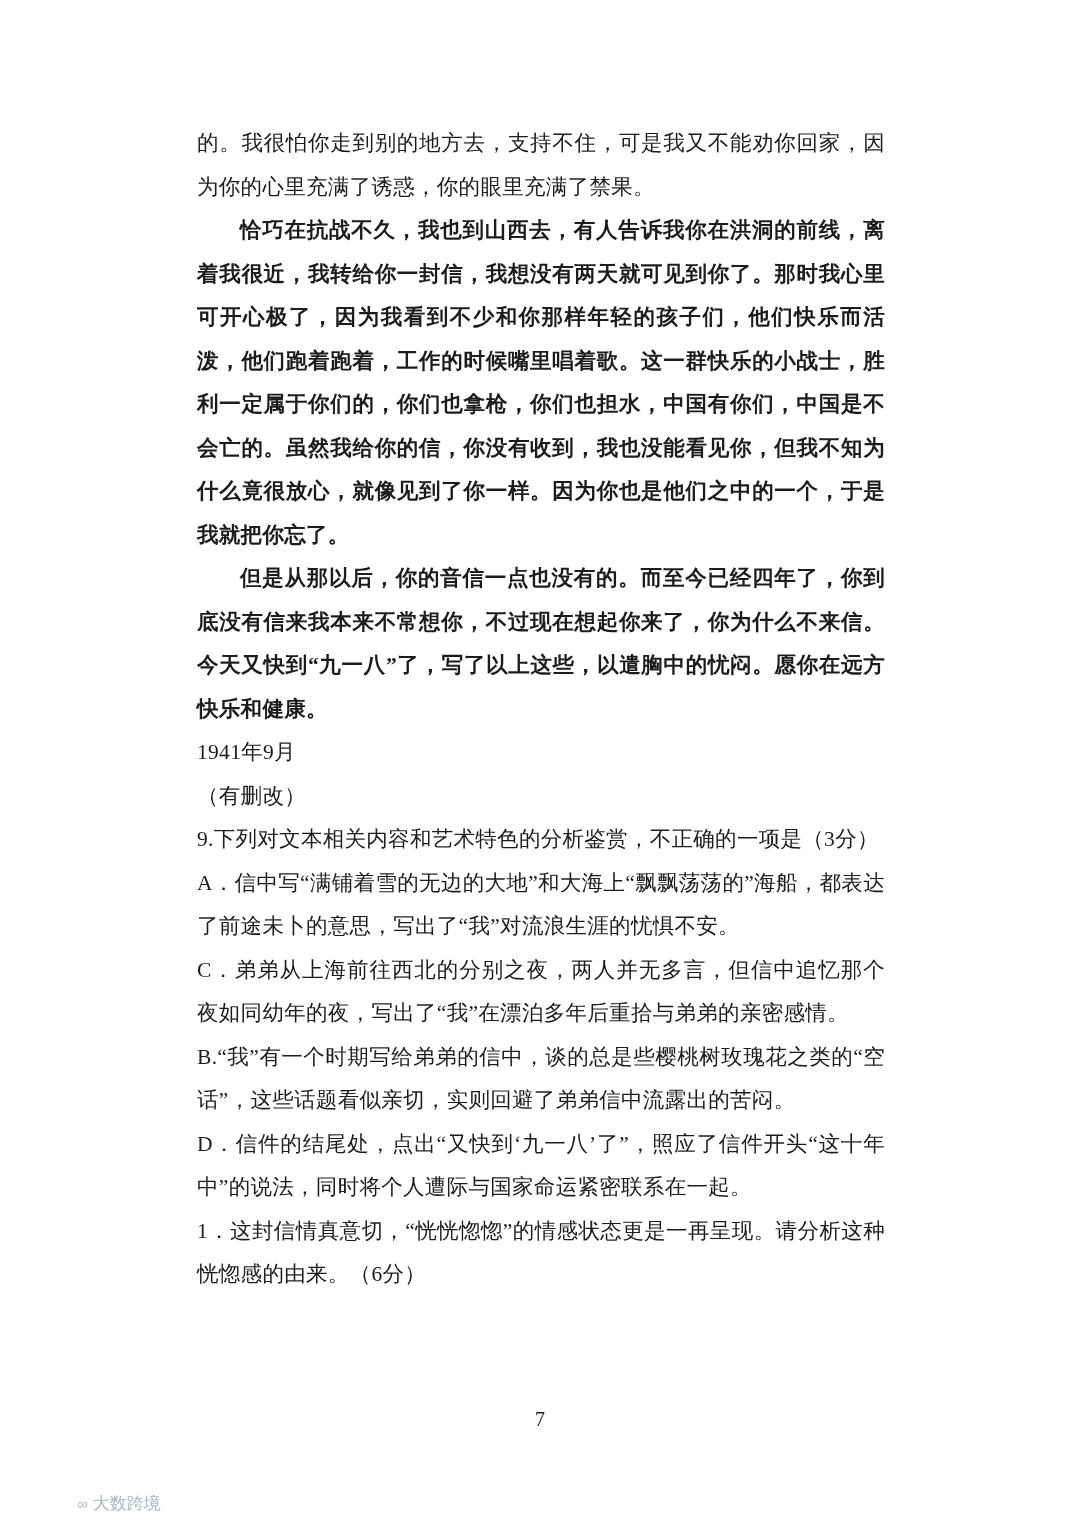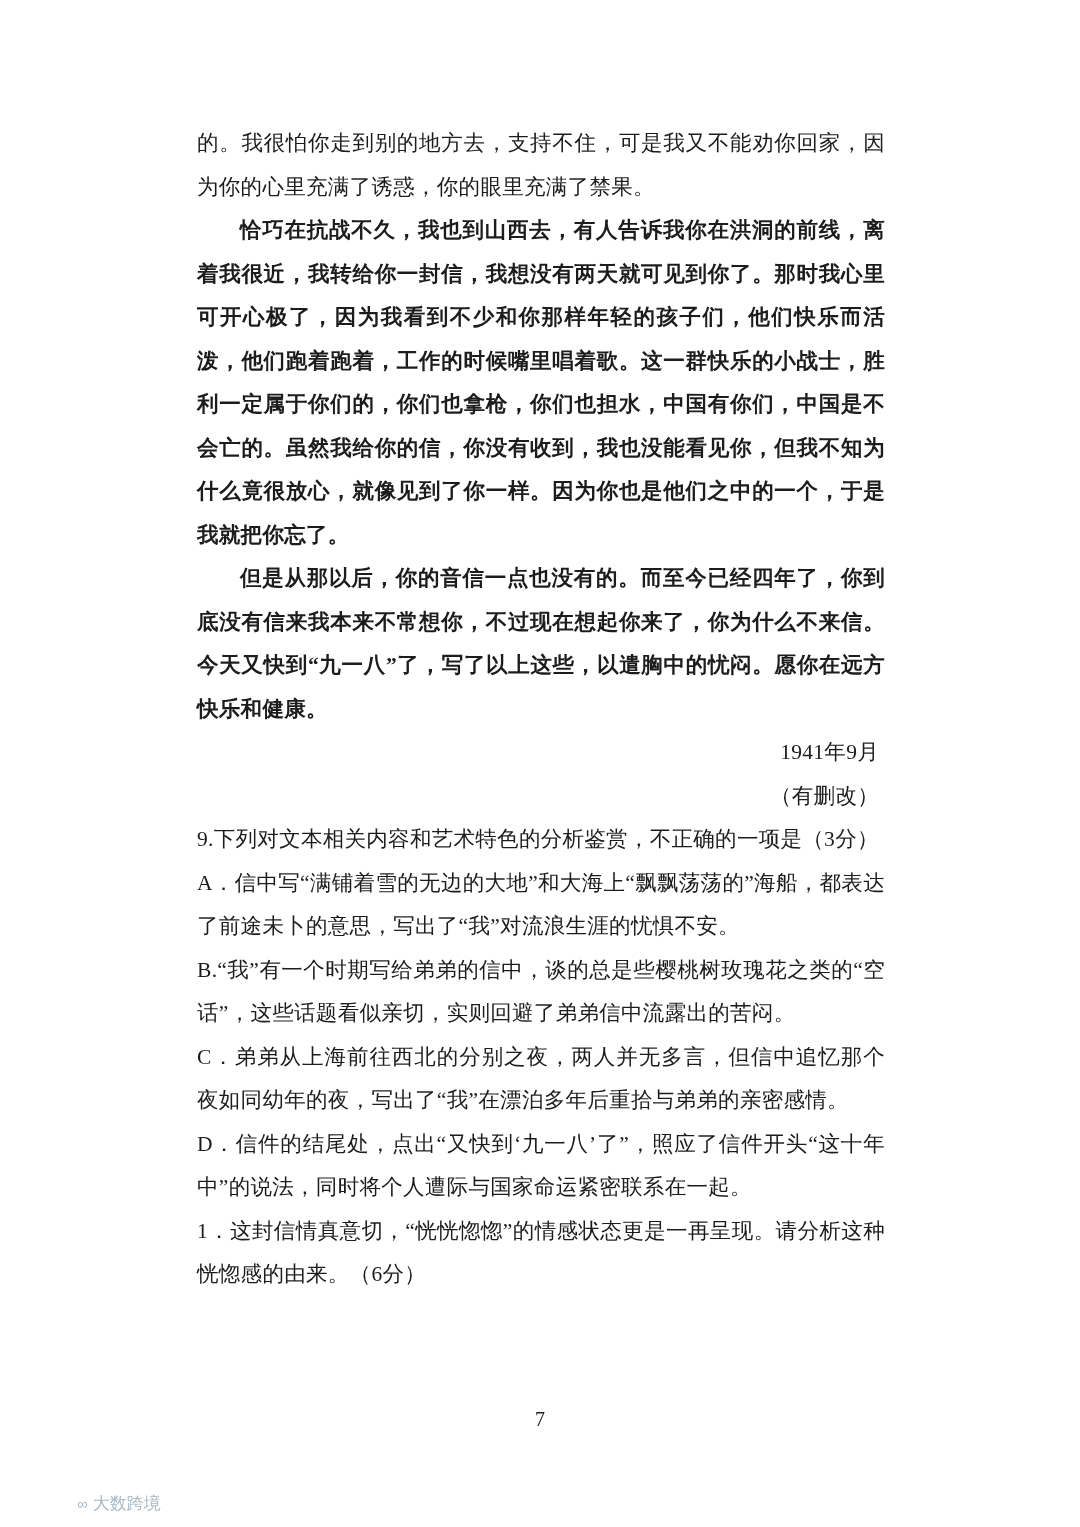--- a/index.html
+++ b/index.html
@@ -23,21 +23,21 @@
     letter-spacing: 0.3px;
   }
   .para {
     text-align: justify;
   }
   .indent {
     text-indent: 2em;
     font-weight: bold;
   }
   .right-line {
-    text-align: right;
+    text-align: left;
     padding-right: 6px;
   }
   .answer-gap {
     height: 64px;
   }
   .page-number {
     position: absolute;
     left: 0;
     right: 0;
     bottom: 96px;
@@ -75,23 +75,23 @@
     <p class="para indent">但是从那以后，你的音信一点也没有的。而至今已经四年了，你到底没有信来我本来不常想你，不过现在想起你来了，你为什么不来信。今天又快到“九一八”了，写了以上这些，以遣胸中的忧闷。愿你在远方快乐和健康。</p>
 
     <p class="right-line">1941年9月</p>
 
     <p class="right-line">（有删改）</p>
 
     <p class="para">9.下列对文本相关内容和艺术特色的分析鉴赏，不正确的一项是（3分）</p>
 
     <p class="para">A．信中写“满铺着雪的无边的大地”和大海上“飘飘荡荡的”海船，都表达了前途未卜的意思，写出了“我”对流浪生涯的忧惧不安。</p>
 
+    <p class="para">C．弟弟从上海前往西北的分别之夜，两人并无多言，但信中追忆那个夜如同幼年的夜，写出了“我”在漂泊多年后重拾与弟弟的亲密感情。</p>
+
     <p class="para">B.“我”有一个时期写给弟弟的信中，谈的总是些樱桃树玫瑰花之类的“空话”，这些话题看似亲切，实则回避了弟弟信中流露出的苦闷。</p>
-
-    <p class="para">C．弟弟从上海前往西北的分别之夜，两人并无多言，但信中追忆那个夜如同幼年的夜，写出了“我”在漂泊多年后重拾与弟弟的亲密感情。</p>
 
     <p class="para">D．信件的结尾处，点出“又快到‘九一八’了”，照应了信件开头“这十年中”的说法，同时将个人遭际与国家命运紧密联系在一起。</p>
 
     <p class="para">1．这封信情真意切，“恍恍惚惚”的情感状态更是一再呈现。请分析这种恍惚感的由来。（6分）</p>
 
     <div class="answer-gap"></div>
 
 
   </div>
 

